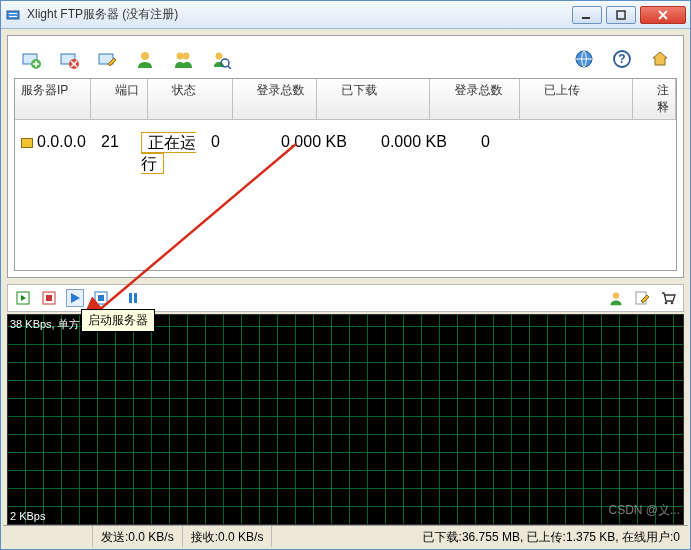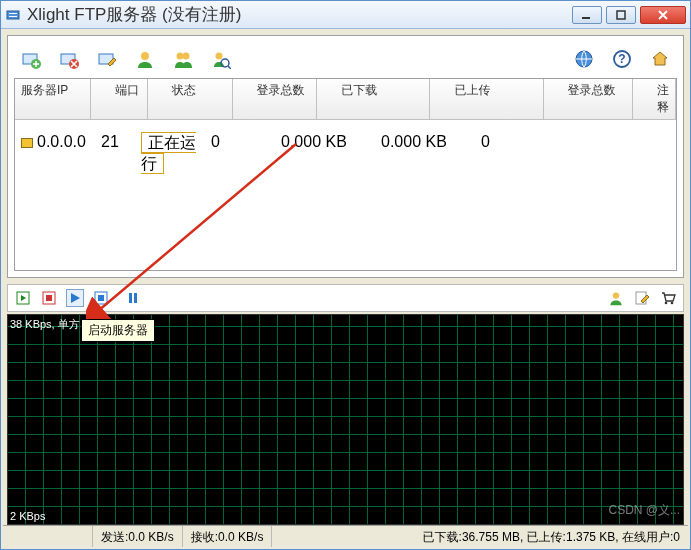--- a/index.html
+++ b/index.html
@@ -1,20 +1,20 @@
 <!DOCTYPE html>
 <html><head>
 <meta charset="utf-8">
 <style>
 * { box-sizing: border-box; margin: 0; padding: 0; }
 body { font-family: "Microsoft YaHei", Tahoma, sans-serif; font-size: 12px; background: #fff; width: 691px; height: 550px; overflow: hidden; }
 .window { border: 1px solid #5a8fc9; width: 691px; height: 550px; display: flex; flex-direction: column; }
 .titlebar { height: 28px; background: linear-gradient(#f5f9fe, #dde9f7); display: flex; align-items: center; padding: 0 4px; border-bottom: 1px solid #9cb9dc; }
 .titlebar-icon { width: 16px; height: 16px; margin-right: 6px; }
-.titlebar-text { flex: 1; font-size: 17px; color: #333; }
+.titlebar-text { flex: 1; font-size: 12px; color: #333; }
 .win-buttons { display: flex; gap: 4px; }
 .win-btn { width: 30px; height: 18px; border: 1px solid #6b93c1; border-radius: 2px; display: flex; align-items: center; justify-content: center; font-size: 10px; background: linear-gradient(#f0f6fd, #cfe0f2); cursor: pointer; }
 .win-btn.close { background: linear-gradient(#f07b6e, #d9402e); color: #fff; width: 46px; border-color: #b33226; }
 .content { flex: 1; display: flex; flex-direction: column; background: #ece9d8; padding: 2px; }
 .panel1 { background: #fff; border: 1px solid #9da0a4; margin: 4px; padding: 6px; position: relative; }
 .toolbar { display: flex; align-items: center; gap: 12px; padding: 4px; }
 .tbtn { width: 26px; height: 26px; display: flex; align-items: center; justify-content: center; cursor: pointer; border-radius: 2px; }
 .right-tools { display: flex; gap: 12px; margin-left: auto; }
 .table { border: 1px solid #9da0a4; margin-top: 2px; }
 .thead { display: flex; background: linear-gradient(#fefefe, #ececec); border-bottom: 1px solid #c0c0c0; gap: 18px; }
@@ -31,21 +31,21 @@
 .controls .right-tools { gap: 8px; }
 .ic-user { width: 20px; height: 20px; }
 .graph-area { flex: 1; margin: 0 4px; background: #000; position: relative; overflow: hidden; border: 1px solid #333; }
 .graph-label { position: absolute; color: #fff; font-size: 11px; z-index: 2; }
 .graph-label.top { top: 2px; left: 2px; }
 .graph-label.bot { bottom: 2px; left: 2px; }
 .grid { position: absolute; inset: 0; background-image: repeating-linear-gradient(0deg, transparent, transparent 17px, #063 17px, #063 18px), repeating-linear-gradient(90deg, transparent, transparent 17px, #063 17px, #063 18px); }
 .statusbar { display: flex; border-top: 1px solid #a3a3a3; background: #ece9d8; height: 22px; font-size: 12px; }
 .sb-cell { padding: 3px 8px; border-right: 1px solid #bbb; text-align: right; }
 .sb-cell:first-child { width: 90px; }
-.tooltip { position: absolute; top: 290px; left: 80px; background: #ffffe1; border: 1px solid #000; padding: 2px 6px; font-size: 12px; z-index: 10; }
+.tooltip { position: absolute; top: 280px; left: 80px; background: #ffffe1; border: 1px solid #000; padding: 2px 6px; font-size: 12px; z-index: 10; }
 .arrow { position: absolute; top: 110px; left: 85px; width: 220px; height: 180px; z-index: 5; pointer-events: none; }
 .watermark { position: absolute; bottom: 30px; right: 10px; color: rgba(200,200,200,0.6); font-size: 12px; z-index: 3; }
 svg { display: block; }
 </style>
 </head>
 <body>
 
 <div class="window">
   <div class="titlebar">
     <svg class="titlebar-icon" viewBox="0 0 16 16">
@@ -139,22 +139,22 @@
         </div>
       </div>
 
       <div class="table">
         <div class="thead">
           <div class="th c-ip">服务器IP</div>
           <div class="th c-port">端口</div>
           <div class="th c-status">状态</div>
           <div class="th c-users">登录总数</div>
           <div class="th c-down">已下载</div>
+          <div class="th c-log">登录总数</div>
           <div class="th c-up">已上传</div>
-          <div class="th c-log">登录总数</div>
           <div class="th c-note">注释</div>
         </div>
         <div class="tbody">
           <div class="tr">
             <div class="td c-ip"><span class="ip-icon"></span><span>0.0.0.0</span></div>
             <div class="td c-port">21</div>
             <div class="td c-status"><span class="status-running">正在运行</span></div>
             <div class="td c-users">0</div>
             <div class="td c-down">0.000 KB</div>
             <div class="td c-up">0.000 KB</div>

